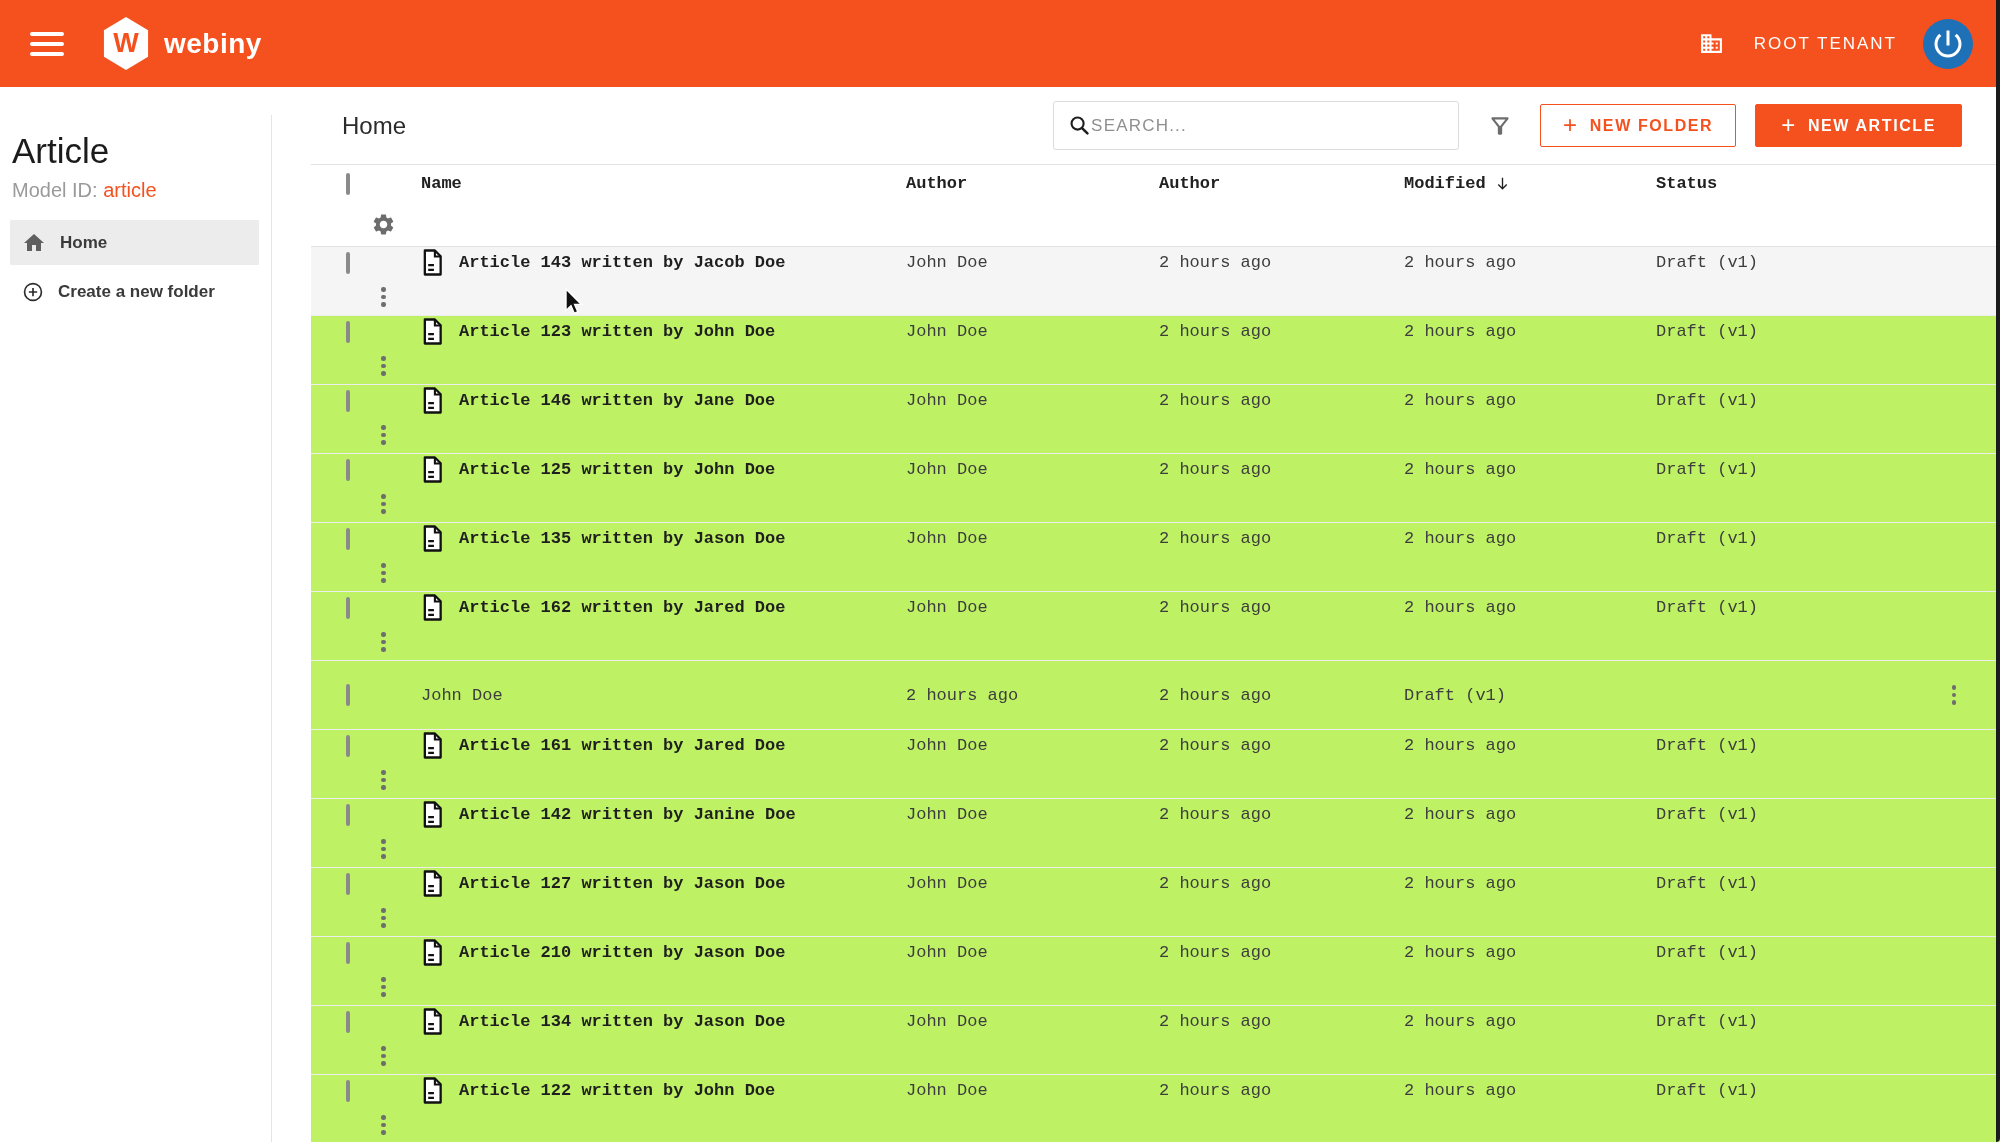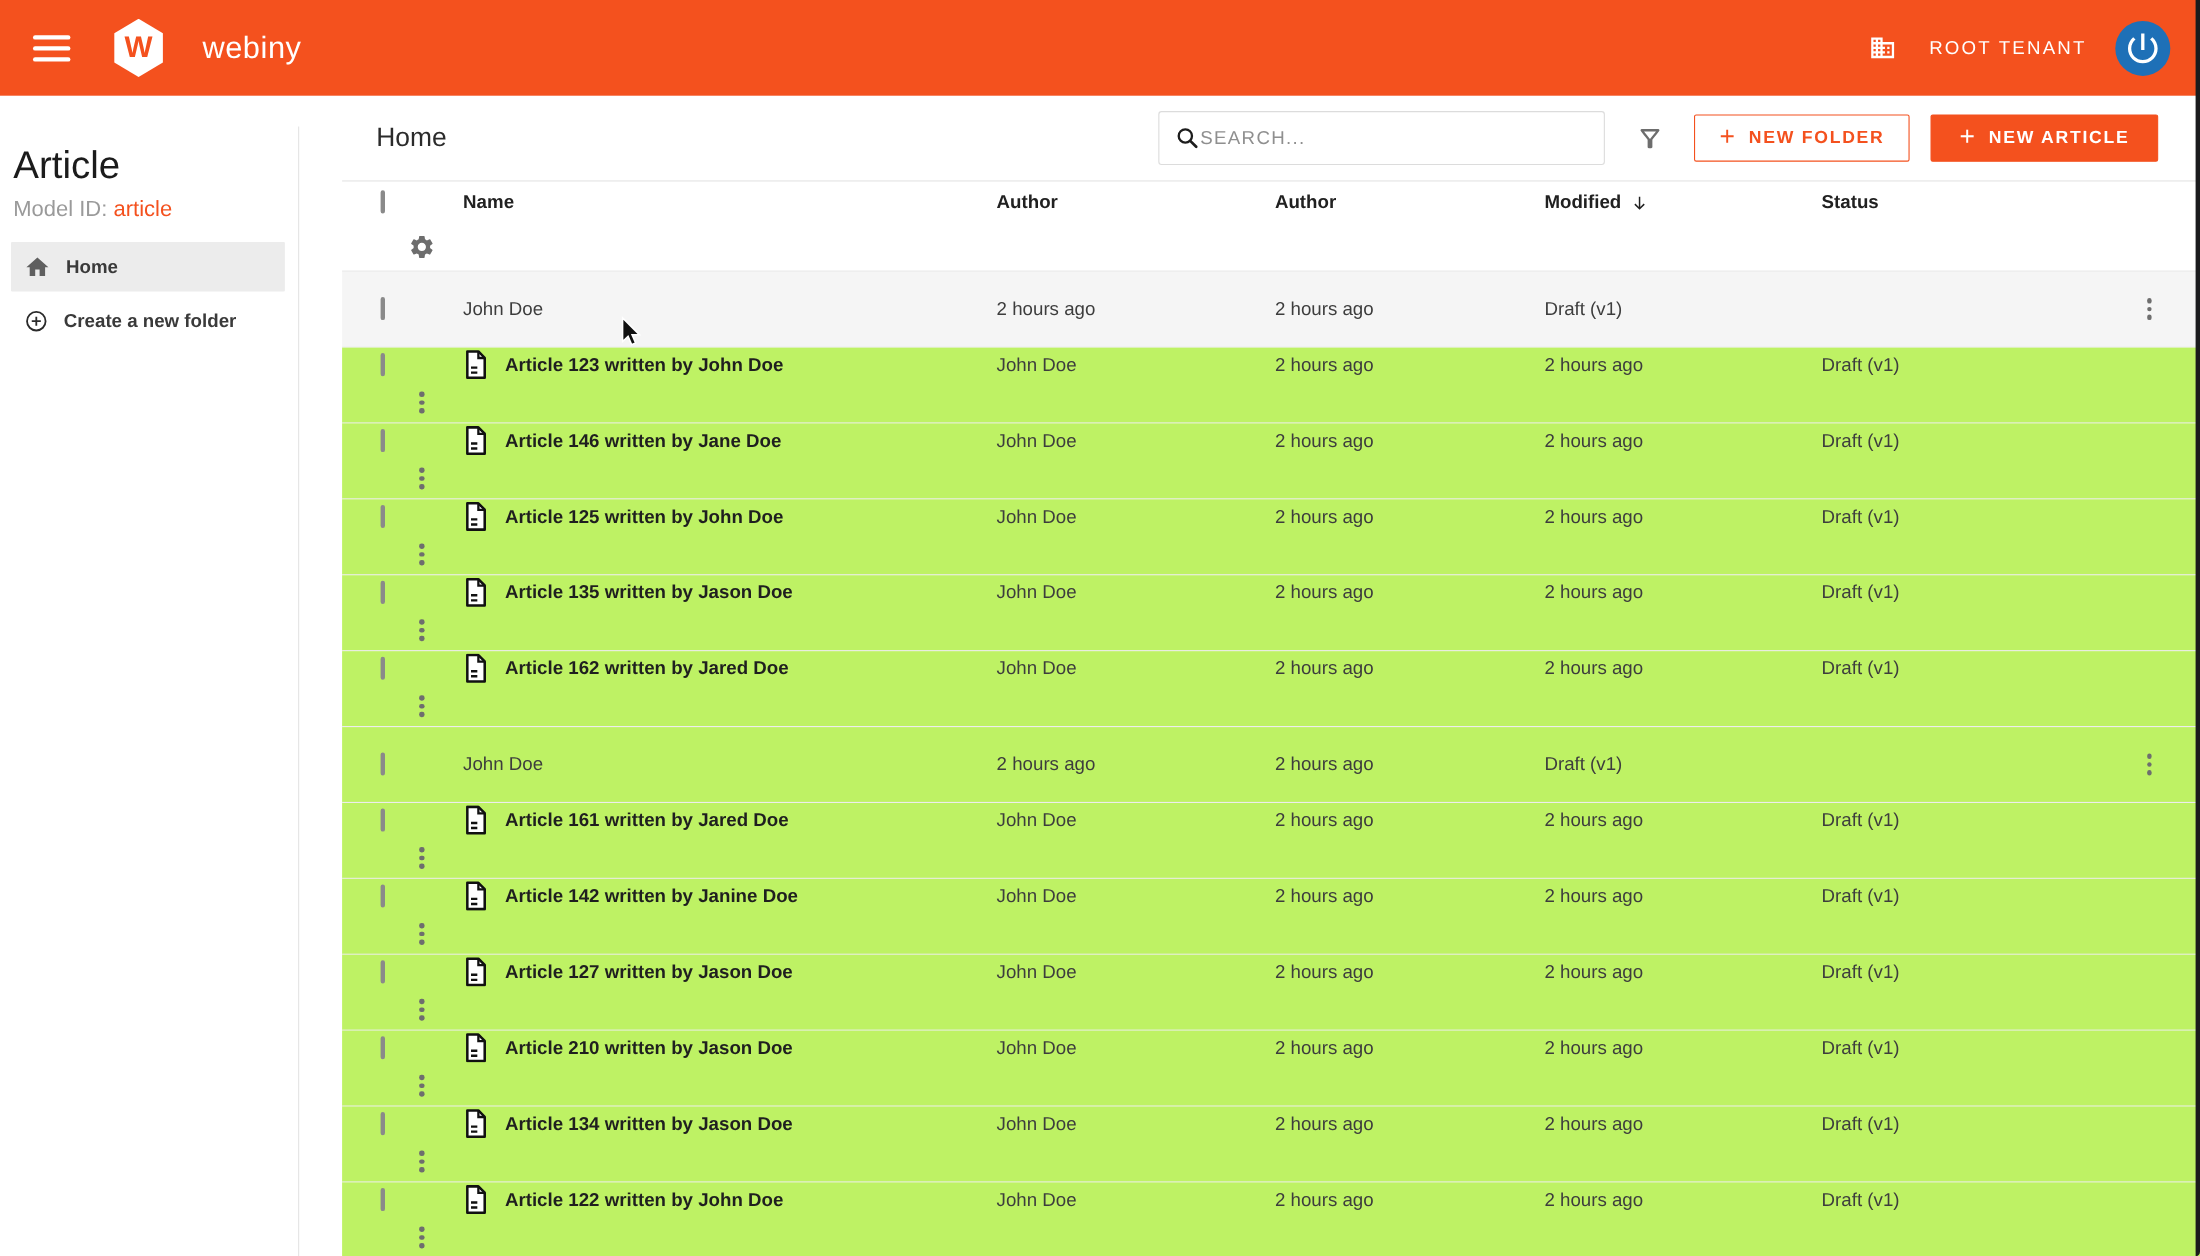--- a/index.html
+++ b/index.html
@@ -15,21 +15,21 @@
     padding:0 27px 0 30px; position:relative; z-index:10;
   }
   .hamburger{ width:34px; display:flex; flex-direction:column; gap:6px; cursor:pointer; }
   .hamburger span{ display:block; height:4px; background:#fff; border-radius:2px; }
   .brand{ display:flex; align-items:center; gap:14px; margin-left:38px; }
   .hexagon{
     width:48px; height:53px; background:#fff; display:flex; align-items:center; justify-content:center;
     clip-path:polygon(50% 0%,96% 25%,96% 75%,50% 100%,4% 75%,4% 25%);
   }
   .hexagon .w{ color:#f4511e; font-size:27px; font-weight:700; }
-  .wordmark{ color:#fff; font-size:28px; font-weight:400; letter-spacing:.5px;margin-left:20px; }
+  .wordmark{ color:#fff; font-size:28px; font-weight:700; letter-spacing:.5px; }
   .topbar-spacer{ flex:1; }
   .tenant{ display:flex; align-items:center; gap:30px; margin-right:26px; }
   .tenant-label{ color:#fff; font-size:17px; letter-spacing:2px; }
   .avatar{
     width:50px; height:50px; border-radius:50%; background:#1e70b7;
     display:flex; align-items:center; justify-content:center; cursor:pointer;
   }
 
   
   .sidebar{
@@ -73,21 +73,21 @@
     letter-spacing:1.6px; display:flex; align-items:center; gap:11px; cursor:pointer;
   }
   .btn .plus{ font-size:24px; font-weight:400; line-height:1; margin-top:-2px; }
   .btn-outline{ background:#fff; border:1px solid #f4511e; color:#f4511e; padding:0 22px; margin-right:19px; }
   .btn-filled{ background:#f4511e; border:1px solid #f4511e; color:#fff; padding:0 25px; }
 
   
   .row-grid{
     display:grid;
     grid-template-columns:75px 485px 253px 245px 252px 1fr 56px;
-    align-items:center; padding:0 18px 0 35px;
+    align-items:center; padding:0 18px 0 35px;font-family:Liberation Mono, monospace;
   }
   .thead{ height:82px; border-bottom:1px solid #e3e3e3; }
   .th{ font-size:17px; font-weight:700; color:#212121; display:flex; align-items:center; gap:8px; }
   .trow{ height:69px; border-bottom:1px solid #ededed; background:#bef264; }
   .trow.hovered{ background:#f5f5f5; }
   .checkbox{
     width:26px; height:26px; border:2px solid #8a8a8a; border-radius:3px;
     background:transparent; cursor:pointer;
   }
   .name-cell{ display:flex; align-items:center; gap:15px; }
@@ -213,20 +213,28 @@
     <div class="gear">
       <svg width="25" height="25" viewBox="0 0 24 24">
           <path fill="#6d6d6d" d="M19.14 12.94c.04-.3.06-.61.06-.94 0-.32-.02-.64-.07-.94l2.03-1.58c.18-.14.23-.41.12-.61l-1.92-3.32c-.12-.22-.37-.29-.59-.22l-2.39.96c-.5-.38-1.03-.7-1.62-.94l-.36-2.54c-.04-.24-.24-.41-.48-.41h-3.84c-.24 0-.43.17-.47.41l-.36 2.54c-.59.24-1.13.57-1.62.94l-2.39-.96c-.22-.08-.47 0-.59.22L2.74 8.87c-.12.21-.08.47.12.61l2.03 1.58c-.05.3-.09.63-.09.94s.02.64.07.94l-2.03 1.58c-.18.14-.23.41-.12.61l1.92 3.32c.12.22.37.29.59.22l2.39-.96c.5.38 1.03.7 1.62.94l.36 2.54c.05.24.24.41.48.41h3.84c.24 0 .44-.17.47-.41l.36-2.54c.59-.24 1.13-.56 1.62-.94l2.39.96c.22.08.47 0 .59-.22l1.92-3.32c.12-.22.07-.47-.12-.61l-2.01-1.58zM12 15.6c-1.98 0-3.6-1.62-3.6-3.6s1.62-3.6 3.6-3.6 3.6 1.62 3.6 3.6-1.62 3.6-3.6 3.6z"></path>
         </svg>
     </div>
   </div>
 
   <div>
   <div class="trow row-grid hovered">
     <div><span class="checkbox"></span></div>
+    <div class="name-cell">
+      <svg width="23" height="27" viewBox="0 0 24 28">
+        <path d="M4 1.5h10.5L20.5 7.5V26.5H4Z" fill="#ffffff" stroke="#111" stroke-width="2.4" stroke-linejoin="round"></path>
+        <path d="M14.5 1.5V7.7h6" fill="none" stroke="#111" stroke-width="2.2"></path>
+        <path d="M7.5 16.8h6M7.5 21.6h6" stroke="#111" stroke-width="2.3"></path>
+      </svg>
+      <span class="name-text">Article 143 written by Jacob Doe</span>
+    </div>
     <div class="cell">John Doe</div>
     <div class="cell">2 hours ago</div>
     <div class="cell">2 hours ago</div>
     <div class="cell">Draft (v1)</div>
     <div></div>
     <div class="kebab">
           <i></i>
           <i></i>
           <i></i>
         </div>

